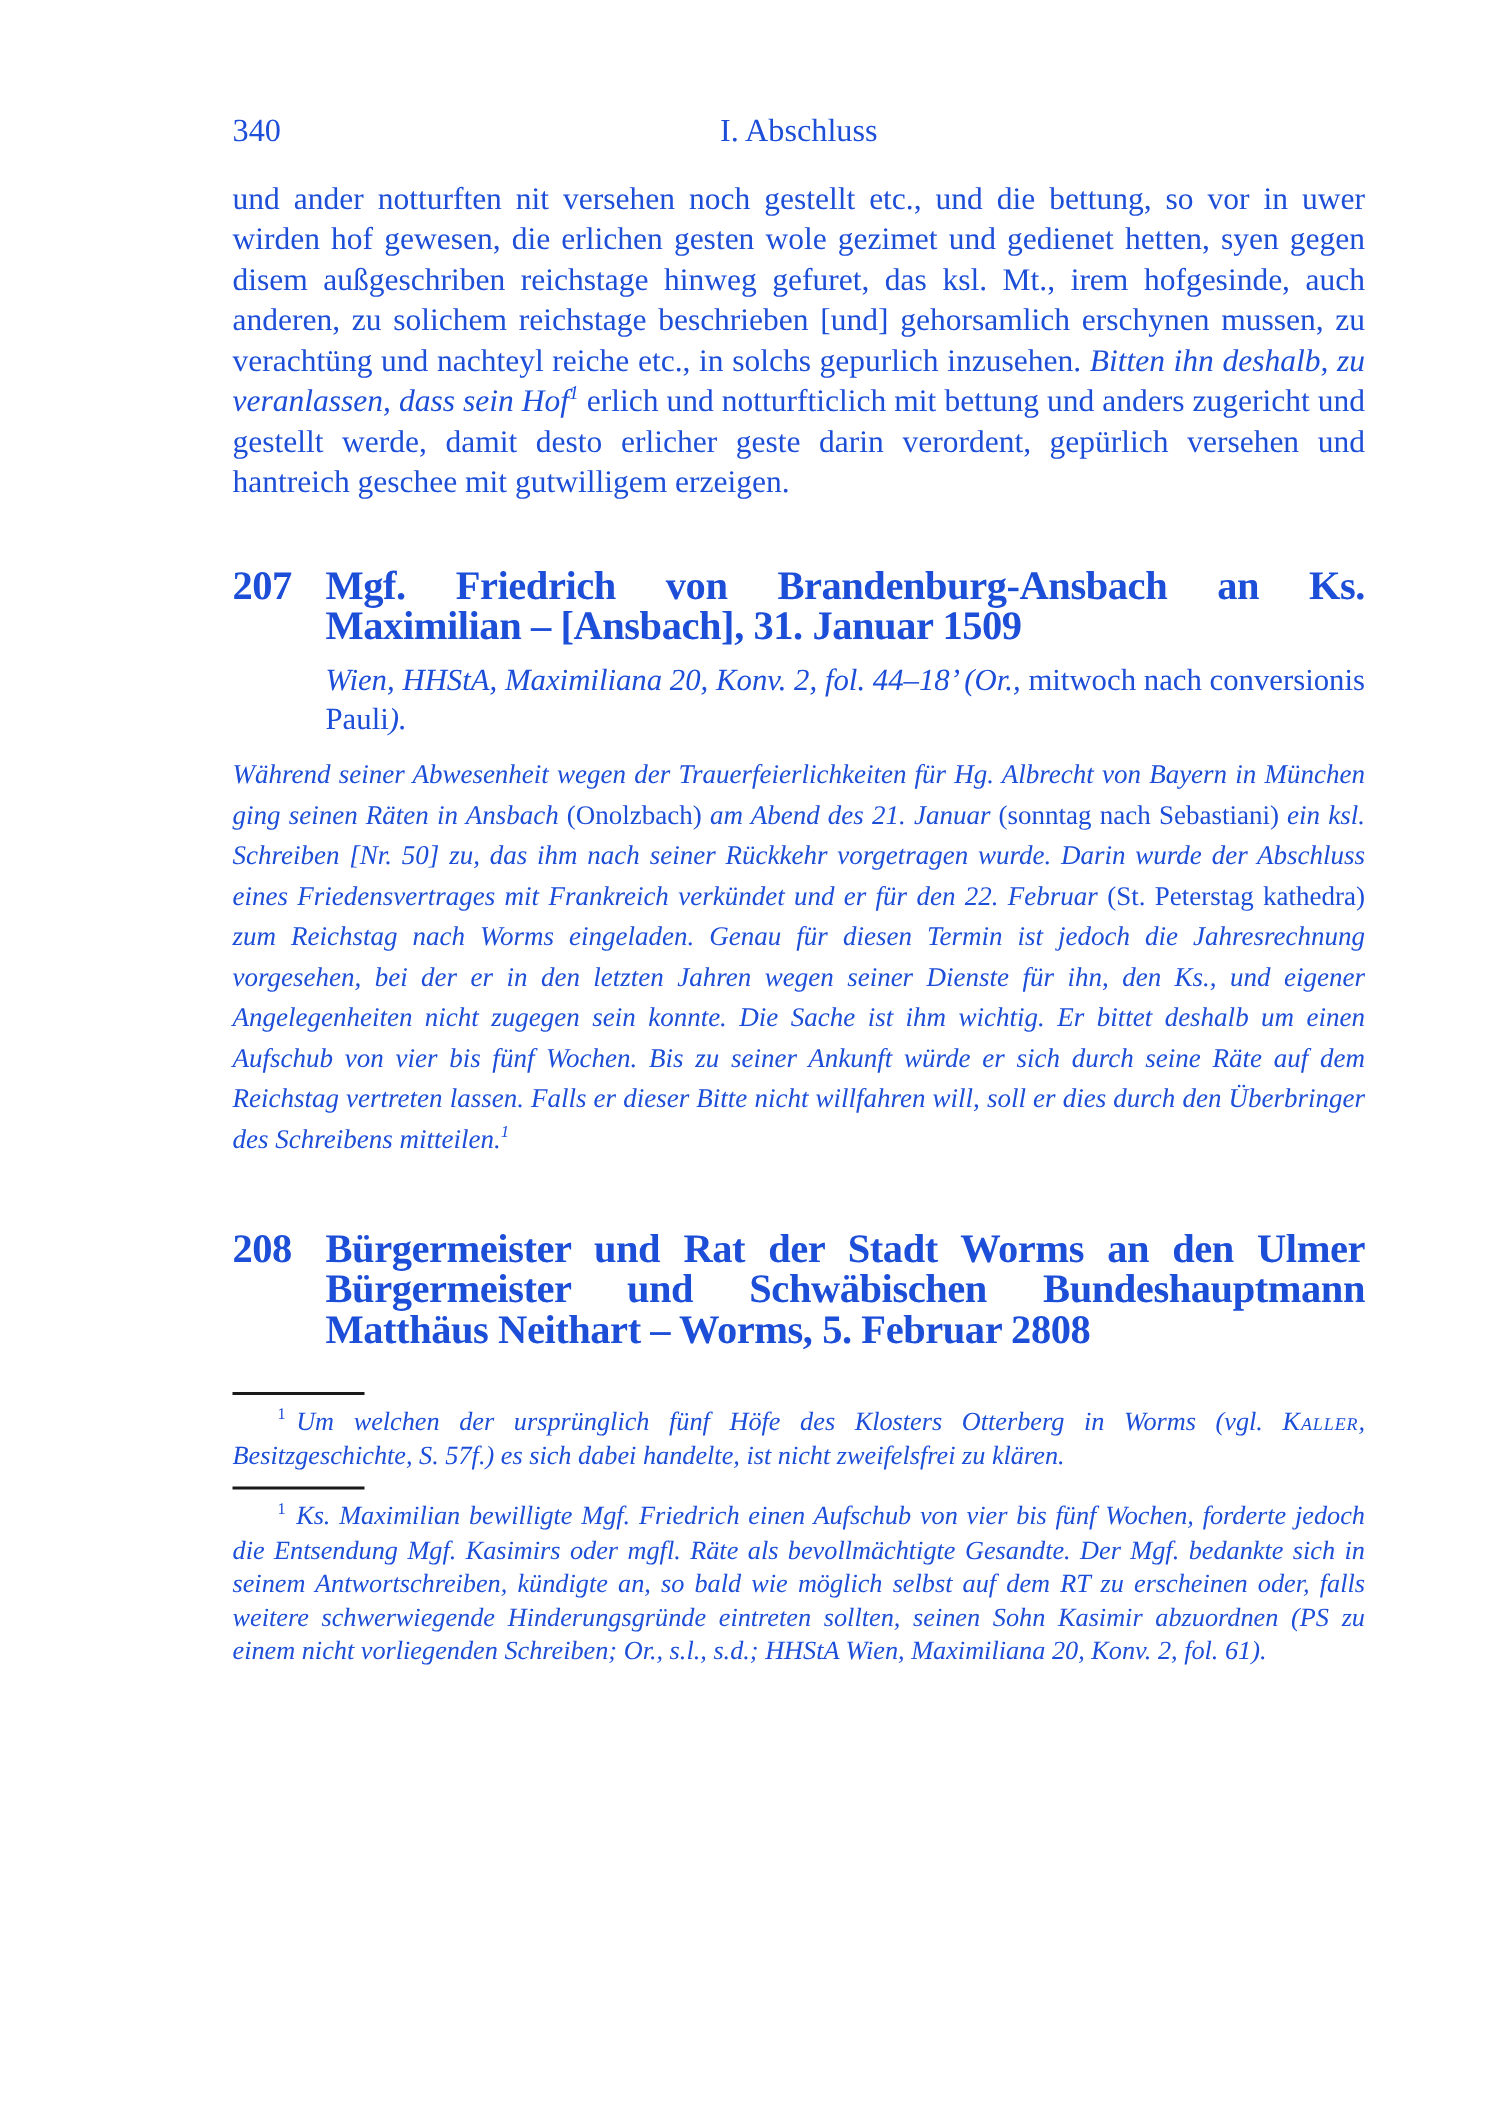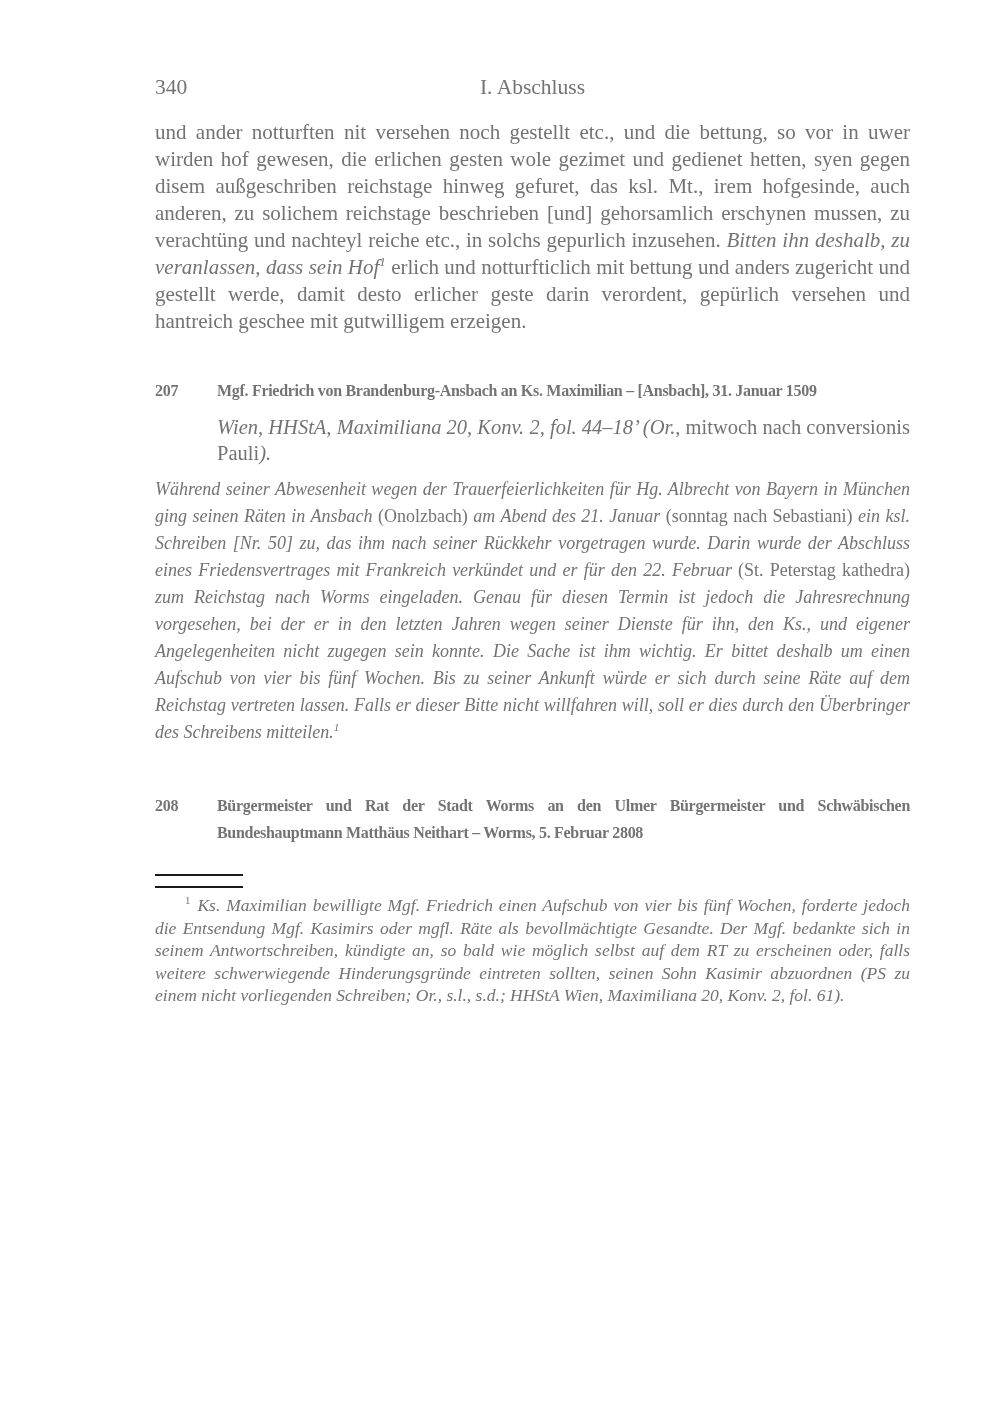--- a/index.html
+++ b/index.html
@@ -1,21 +1,21 @@
 <!DOCTYPE html>
 <html lang="de"><head>
 <meta charset="utf-8">
 <style>
   html, body { margin: 0; padding: 0; background: #ffffff; }
   .page {
     position: relative;
     width: 1004px;
     height: 1418px;
     background: #ffffff;
-    color: #737373;
+    color: #1d4ed8;
     font-family: "Liberation Serif", "DejaVu Serif", serif;
     overflow: hidden;
     box-sizing: border-box;
     padding: 74px 94px 0 155px;
   }
   .header {
     position: relative;
     height: 27px;
     font-size: 21.5px;
     line-height: 27px;
@@ -29,21 +29,21 @@
     line-height: 27px;
     text-align: justify;
     hyphens: auto; -webkit-hyphens: auto;
   }
   .entry { margin: 0; }
   .entry-heading {
     position: relative;
     margin-top: 42px;
     padding-left: 62px;
     font-weight: bold;
-    font-size: 16px;
+    font-size: 27px;
     letter-spacing: -0.3px;
     line-height: 27px;
     text-align: justify;
     font-family: Liberation Serif, serif;
   }
   .entry-num { position: absolute; left: 0; top: 0; font-weight: bold; }
   .source {
     margin: 10px 0 0 0;
     padding-left: 62px;
     font-size: 20.5px;
@@ -113,20 +113,21 @@
   <div class="entry entry-208">
     <div class="entry-heading">
       <span class="entry-num">208</span>
       <span>Bürgermeister und Rat der Stadt Worms an den Ulmer Bürgermeister und Schwäbischen Bundeshauptmann Matthäus Neithart – Worms, 5. Februar 2808</span>
     </div>
   </div>
 
   <div class="footnotes">
     <div class="footnote-block">
       <div class="fn-rule"></div>
+      <p class="footnote"><sup class="fnmark">1</sup><i>Um welchen der ursprünglich fünf Höfe des Klosters Otterberg in Worms (vgl. </i><i class="sc">Kaller</i><i>, Besitzgeschichte, S. 57f.) es sich dabei handelte, ist nicht zweifelsfrei zu klären.</i></p>
     </div>
     <div class="footnote-block">
       <div class="fn-rule"></div>
       <p class="footnote"><sup class="fnmark">1</sup><i>Ks. Maximilian bewilligte Mgf. Friedrich einen Aufschub von vier bis fünf Wochen, forderte jedoch die Entsendung Mgf. Kasimirs oder mgfl. Räte als bevollmächtigte Gesandte. Der Mgf. bedankte sich in seinem Antwortschreiben, kündigte an, so bald wie möglich selbst auf dem RT zu erscheinen oder, falls weitere schwerwiegende Hinderungsgründe eintreten sollten, seinen Sohn Kasimir abzuordnen (PS zu einem nicht vorliegenden Schreiben; Or., s.l., s.d.; HHStA Wien, Maximiliana 20, Konv. 2, fol. 61).</i></p>
     </div>
   </div>
 
 </div>
 
 </body></html>

